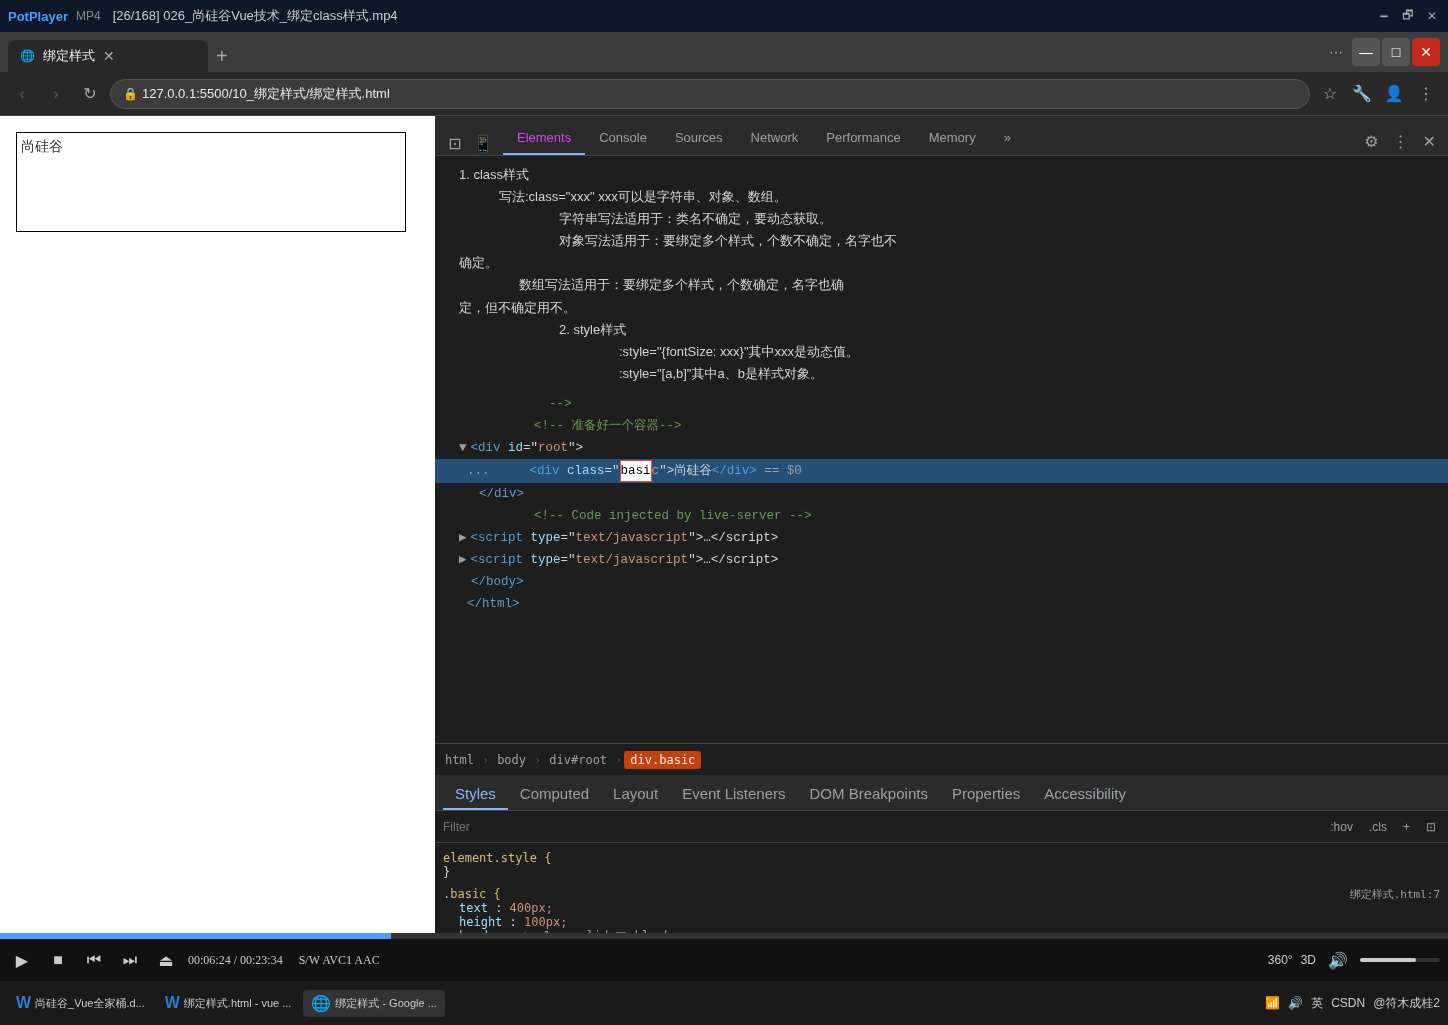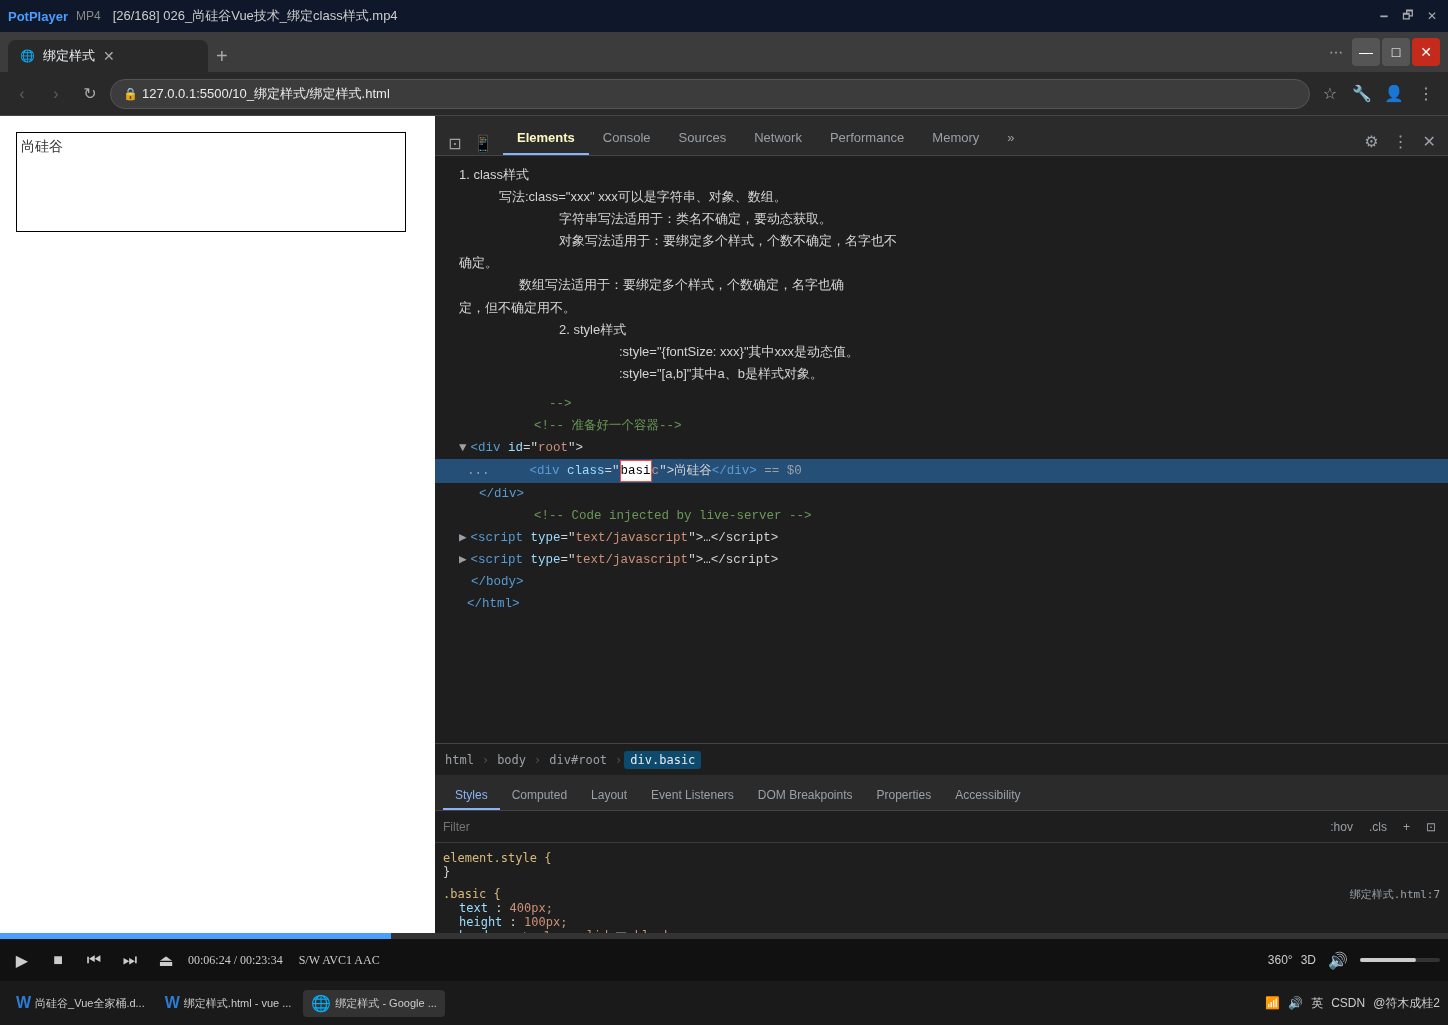--- a/index.html
+++ b/index.html
@@ -184,23 +184,22 @@
       flex-shrink: 0;
     }
     .dt-tab {
       color: #9aa0a6;
       font-size: 13px;
       padding: 8px 14px;
       cursor: pointer;
       border-bottom: 2px solid transparent;
     }
     .dt-tab.active {
-      color: #fef9c3;
+      color: #d946ef;
       border-bottom: 2px solid #8ab4f8;
-      font-weight: bold;
     }
     .dt-tab-icons {
       margin-left: auto;
       display: flex;
       align-items: center;
       padding-right: 8px;
       gap: 6px;
     }
     .dt-icon-btn {
       color: #9aa0a6;
@@ -281,38 +280,38 @@
       font-size: 12px;
       flex-shrink: 0;
     }
     .breadcrumb-item {
       color: #9aa0a6;
       padding: 2px 6px;
       border-radius: 3px;
       cursor: pointer;
     }
     .breadcrumb-item.active {
-      background: #0c4a6e;
+      background: #c2410c;
       color: #e8eaed;
     }
     .breadcrumb-sep { color: #555; }
 
     
     .lower-tabs {
       height: 36px;
       background: #2b2b2b;
       border-bottom: 1px solid #444;
       display: flex;
       align-items: flex-end;
       padding-left: 8px;
       flex-shrink: 0;
     }
     .lower-tab {
       color: #9aa0a6;
-      font-size: 12px;
+      font-size: 15px;
       padding: 6px 12px;
       cursor: pointer;
       border-bottom: 2px solid transparent;
     }
     .lower-tab.active {
       color: #8ab4f8;
       border-bottom: 2px solid #8ab4f8;
     }
 
     

